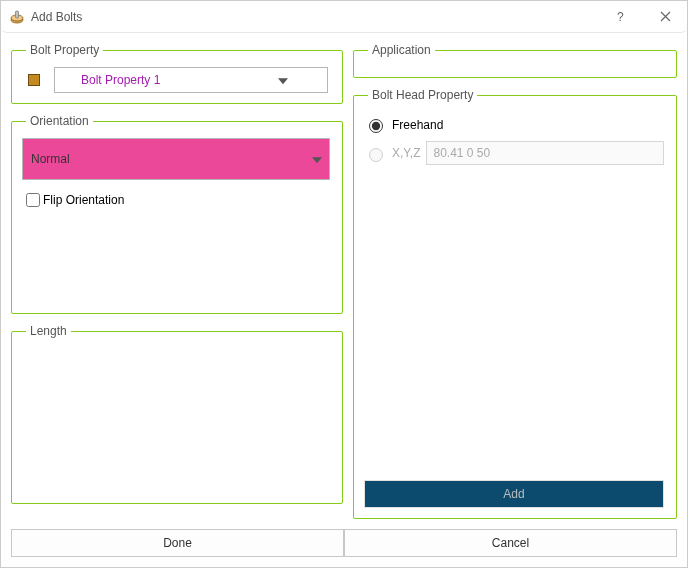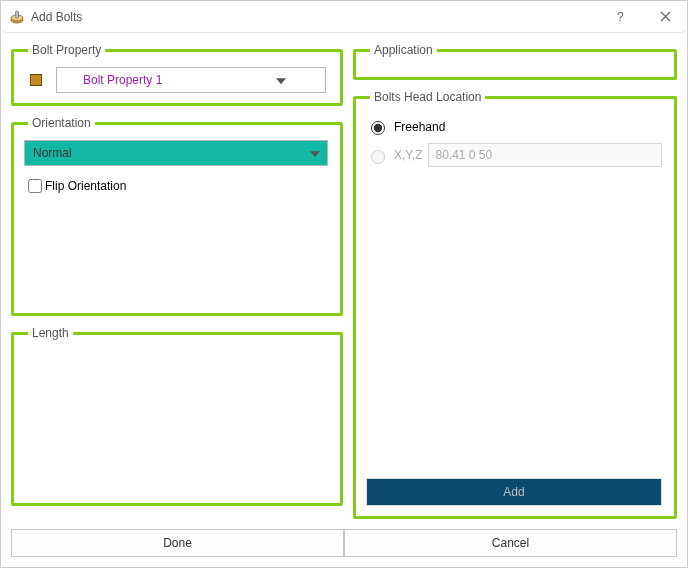--- a/index.html
+++ b/index.html
@@ -6,30 +6,30 @@
   html, body { margin: 0; padding: 0; background: #fff; }
   .window { width: 688px; height: 568px; border: 1px solid #ccc; background: #fff; display: flex; flex-direction: column; }
   .titlebar { height: 32px; display: flex; align-items: center; padding: 0 0 0 8px; border-bottom: 1px solid #e8e8e8; border-radius: 6px; }
   .titlebar .app-icon { width: 16px; height: 16px; margin-right: 6px; position: relative; }
   .titlebar .title { color: #555; flex: 1; }
   .titlebar .ctl { width: 44px; height: 32px; display: flex; align-items: center; justify-content: center; color: #666; }
   .content { flex: 1; display: flex; gap: 10px; padding: 10px 10px 0 10px; }
   .col { display: flex; flex-direction: column; gap: 10px; }
   .col.left { width: 332px; }
   .col.right { flex: 1; }
-  fieldset.group { border: 3px solid #84cc16; border-radius: 2px; margin: 0; padding: 10px 12px 10px 10px; position: relative; }
+  fieldset.group { border: 1px solid #84cc16; border-radius: 2px; margin: 0; padding: 10px 12px 10px 10px; position: relative; }
   fieldset.group > legend { color: #555; padding: 0 4px; margin-left: 4px; }
   .row { display: flex; align-items: center; gap: 8px; }
   select.combo { height: 26px; border: 1px solid #b5b5b5; background: #fff; padding: 0 22px 0 26px; appearance: none; -webkit-appearance: none; position: relative; width: 100%; color: #a21caf; margin-left: 32px; }
   .combo-wrap { position: relative; flex: 1; }
   .combo-wrap .swatch { position: absolute; left: 6px; top: 50%; transform: translateY(-50%); width: 12px; height: 12px; background: #c28a1f; border: 1px solid #6b4b10; }
   .combo-wrap .caret, .combo-wrap2 .caret { position: absolute; right: 8px; top: 50%; transform: translateY(-30%); width: 0; height: 0; border-left: 5px solid transparent; border-right: 5px solid transparent; border-top: 6px solid #555; pointer-events: none; }
   .icon-btn { width: 26px; height: 26px; display: flex; align-items: center; justify-content: center; }
   .combo-wrap2 { position: relative; width: 100%; }
-  select.combo2 { height: 26px; border: 1px solid #b5b5b5; background: #14b8a6; padding: 0 22px 0 8px; appearance: none; -webkit-appearance: none; width: 100%; color: #333; }
+  select.combo2 { height: 42px; border: 1px solid #b5b5b5; background: #ec4899; padding: 0 22px 0 8px; appearance: none; -webkit-appearance: none; width: 100%; color: #333; }
   .chk { display: flex; align-items: center; gap: 0; margin-top: 10px; }
   .chk input { width: 14px; height: 14px; accent-color: #666; }
   .radio-row { display: flex; align-items: center; gap: 6px; margin: 4px 0; }
   .radio-row input[type=radio] { width: 14px; height: 14px; accent-color: #333; }
   .radio-row.disabled { color: #aaa; }
   .txt { height: 24px; border: 1px solid #d7d7d7; background: #fafafa; padding: 0 6px; color: #aaa; flex: 1; }
   .spin-wrap { display: inline-flex; align-items: stretch; border: 1px solid #b5b5b5; height: 24px; width: 74px; }
   .spin-wrap input { border: none; width: 54px; text-align: right; padding: 0 6px; outline: none; }
   .spin-btns { width: 18px; display: flex; flex-direction: column; border-left: 1px solid #ccc; }
   .spin-btns div { flex: 1; display: flex; align-items: center; justify-content: center; }
@@ -110,21 +110,21 @@
         <legend>Length</legend>
       </fieldset>
     </div>
 
     <div class="col right">
       <fieldset class="group" id="application-group">
         <legend>Application</legend>
       </fieldset>
 
       <fieldset class="group" id="head-loc-group">
-        <legend>Bolts Head Location</legend>
+        <legend>Bolt Head Property</legend>
         <label class="radio-row">
           <input type="radio" name="headloc" checked="" style="">
           <span>Freehand</span>
         </label>
         <div class="radio-row disabled" style="gap:6px;">
           <input type="radio" name="headloc" disabled="" style="">
           <span>X,Y,Z</span>
           <input class="txt" type="text" disabled="" value="80.41 0 50" style="">
         </div>
         <div class="spacer"></div>

